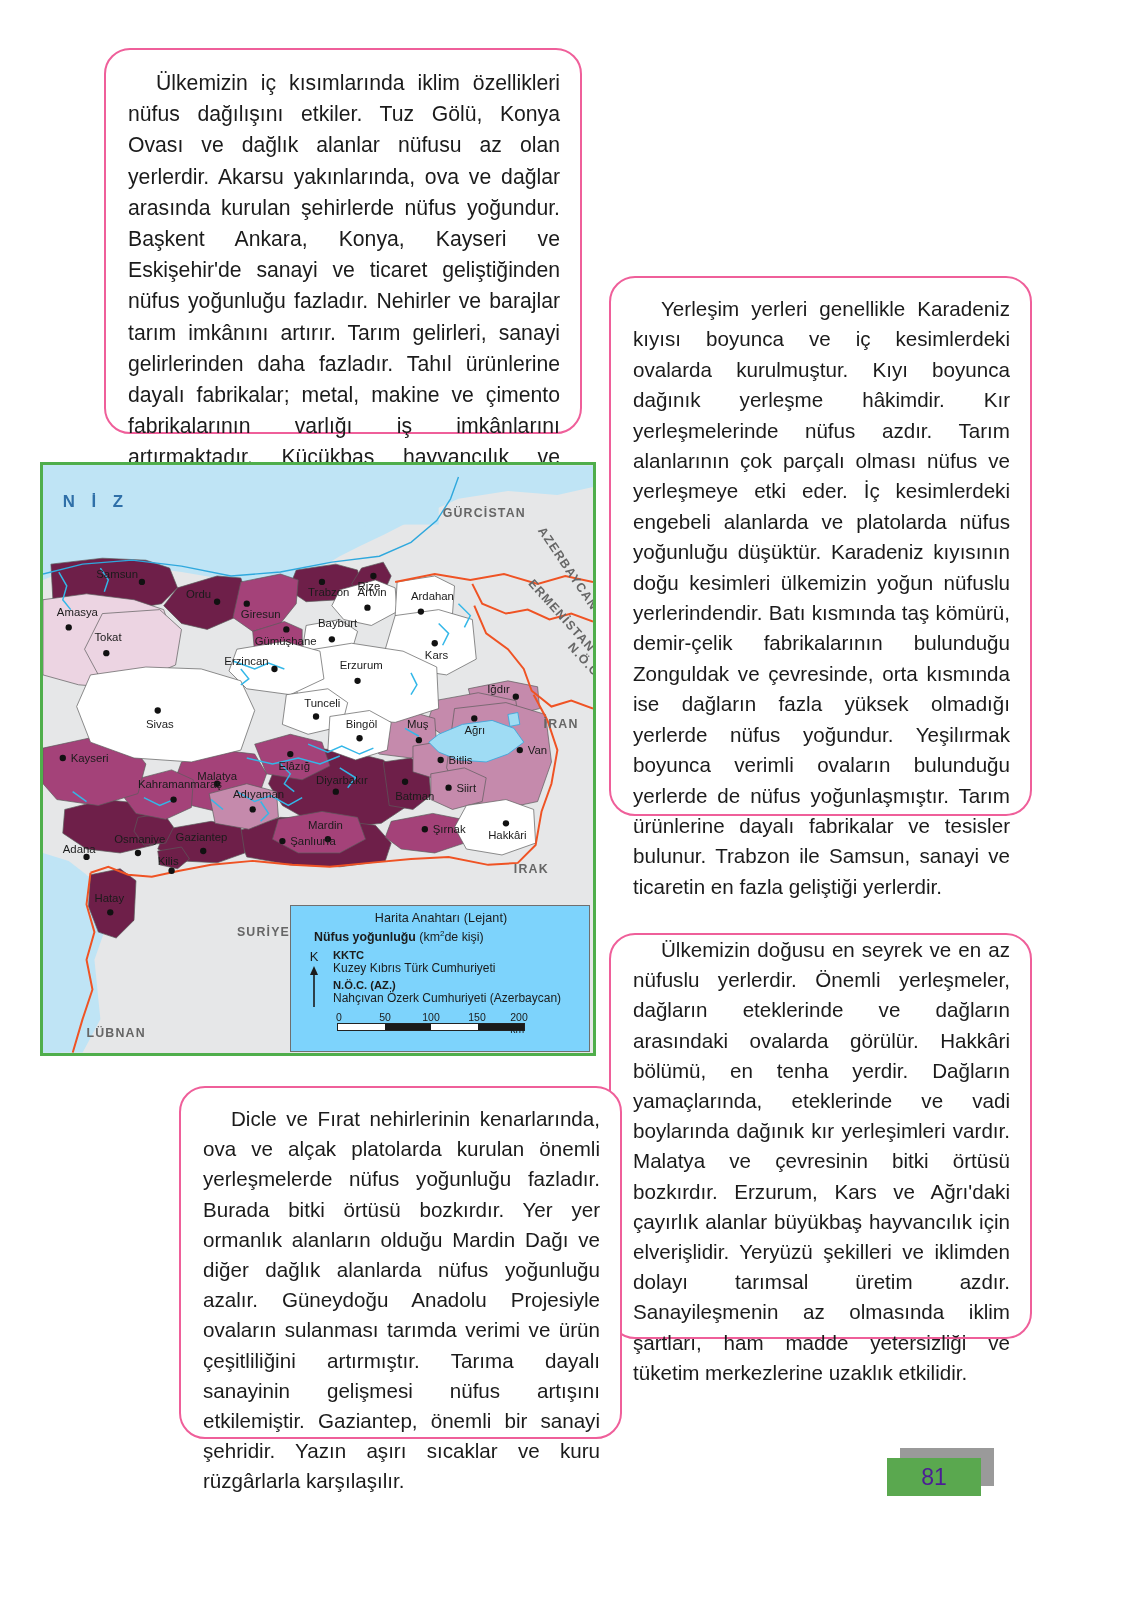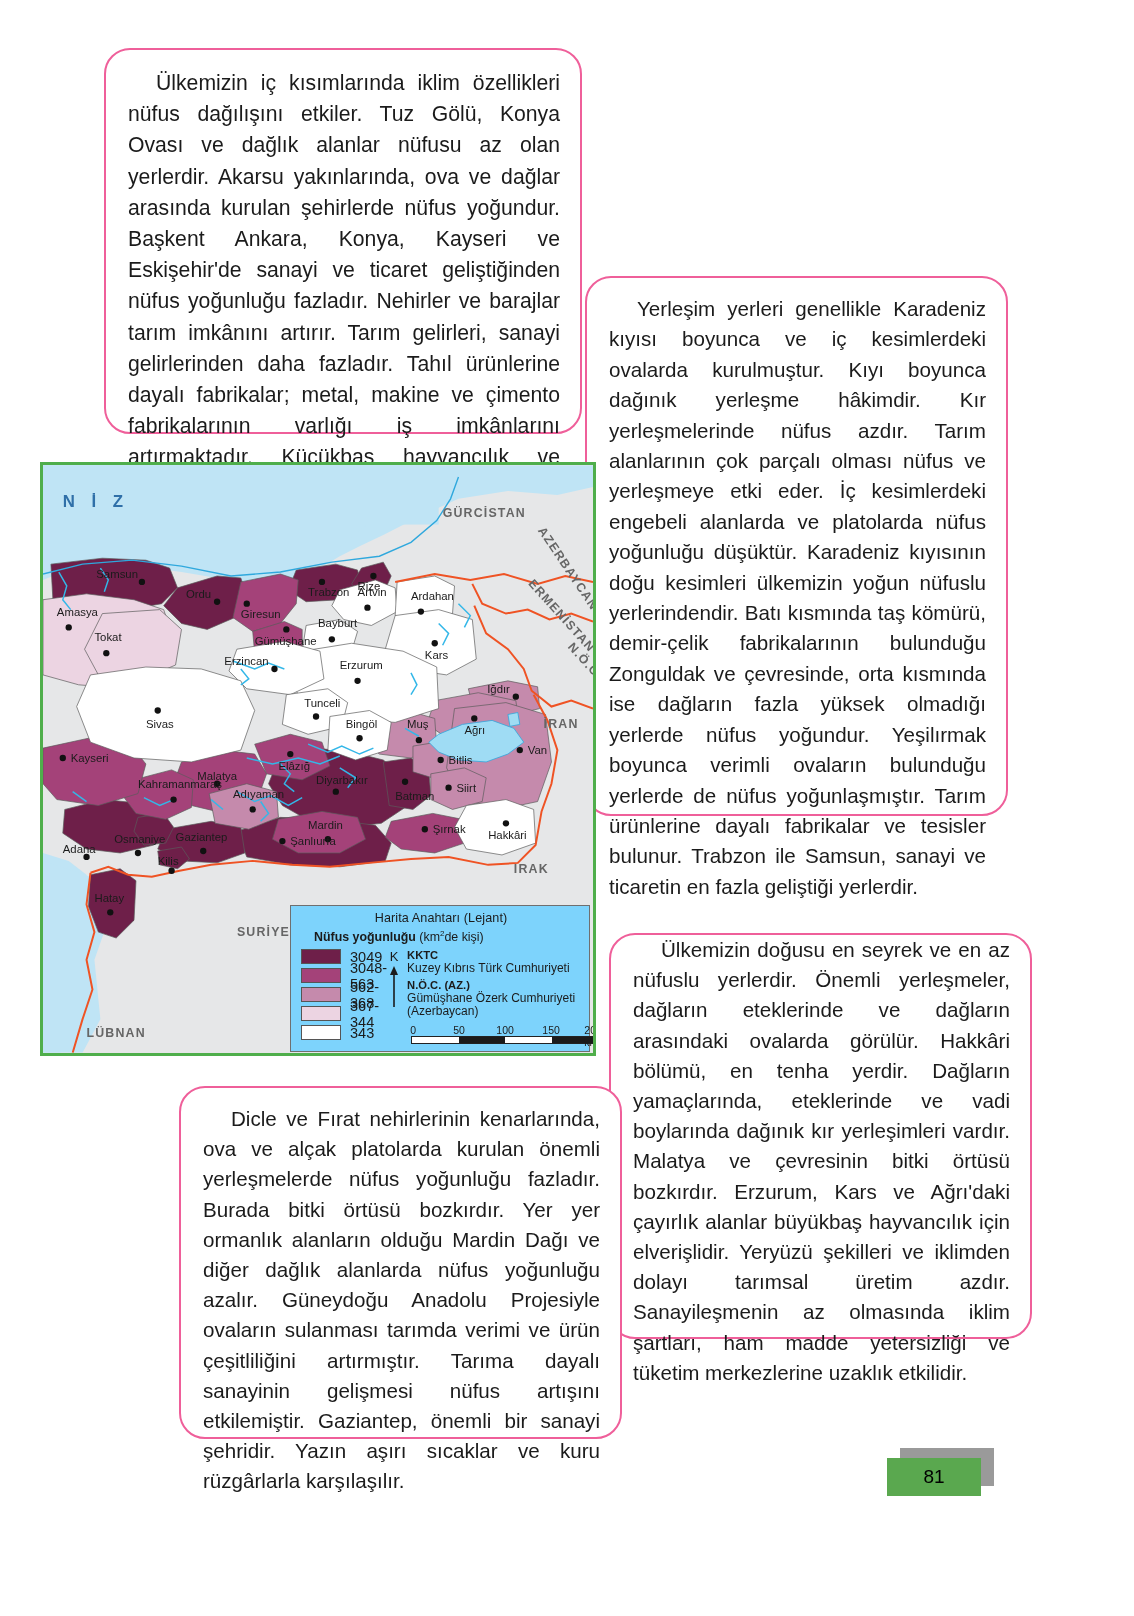--- a/index.html
+++ b/index.html
@@ -37,21 +37,21 @@
   }
   .callout p .ind { display:inline-block; width: 28px; }
 
   #box-interior {
     left: 104px; top: 48px; width: 478px; height: 386px;
     padding: 17px 20px 12px 22px;
   }
   #box-interior p { font-size: 21.2px; line-height: 31.2px; }
 
   #box-karadeniz {
-    left: 585px; top: 276px; width: 423px; height: 540px;
+    left: 609px; top: 276px; width: 423px; height: 540px;
     padding: 16px 20px 12px 22px;
   }
   #box-karadeniz p { font-size: 20.6px; line-height: 30.4px; }
 
   #box-dogu {
     left: 609px; top: 933px; width: 423px; height: 406px;
     padding: 0 20px 12px 22px;
   }
   #box-dogu p { font-size: 20.6px; line-height: 30.2px; }
 
@@ -133,21 +133,21 @@
   #scalebar .bar i.light { background:#ffffff; }
 
   
   #pagenum-shadow {
     position:absolute; left: 900px; top: 1448px;
     width: 94px; height: 38px; background: #9a9a9a;
   }
   #pagenum {
     position:absolute; left: 887px; top: 1458px;
     width: 94px; height: 38px; background: #5aa84f;
-    color:#000000; font-size: 19px;
+    color:#4c1d95; font-size: 23px;
     display:flex; align-items:center; justify-content:center;
   }
 
   
   .mlabel { font-family: "Liberation Sans", sans-serif; fill:#1b1b1b; }
   .city { font-size: 11.5px; }
   .country { font-size: 12.5px; fill:#666; font-weight:bold; letter-spacing:1.2px;}
   .sea { font-size: 17px; fill:#2f6fa8; font-weight:bold; letter-spacing:6px;}
 </style>
 </head>
@@ -451,56 +451,34 @@
       </g>
     </svg>
 
     <div id="legend">
       <div id="legend-title">Harita Anahtarı (Lejant)</div>
       <div id="legend-subtitle">
         <b>Nüfus yoğunluğu</b>
         <span>(km<sup>2</sup>de kişi)</span>
       </div>
       <div class="legend-cols">
-        <div class="legend-swatches">
-          <div class="legend-row">
-            <span class="swatch" style="background: rgb(110, 31, 73);"></span>
-            <span class="lbl">3049</span>
-          </div>
-          <div class="legend-row">
-            <span class="swatch" style="background: rgb(164, 66, 121);"></span>
-            <span class="lbl">3048-563</span>
-          </div>
-          <div class="legend-row">
-            <span class="swatch" style="background: rgb(197, 138, 172);"></span>
-            <span class="lbl">562-368</span>
-          </div>
-          <div class="legend-row">
-            <span class="swatch" style="background: rgb(236, 212, 226);"></span>
-            <span class="lbl">367-344</span>
-          </div>
-          <div class="legend-row">
-            <span class="swatch" style="background: rgb(255, 255, 255);"></span>
-            <span class="lbl">343</span>
-          </div>
-        </div>
 
         <div class="north-col">
           <div class="k">K</div>
           <svg class="north-arrow" width="14" height="44" viewBox="0 0 14 44">
             <line x1="7" y1="43" x2="7" y2="8" stroke="#1b1b1b" stroke-width="1.6"></line>
             <polygon points="7,2 3,11 11,11" fill="#1b1b1b"></polygon>
           </svg>
         </div>
 
         <div class="legend-notes">
           <div class="n-title">KKTC</div>
           <div class="n-body">Kuzey Kıbrıs Türk Cumhuriyeti</div>
           <div class="n-title">N.Ö.C. (AZ.)</div>
-          <div class="n-body">Gümüşhane Özerk Cumhuriyeti (Azerbaycan)</div>
+          <div class="n-body">Nahçıvan Özerk Cumhuriyeti (Azerbaycan)</div>
 
           <div id="scalebar">
             <div class="ticks">
               <span style="left:2px">0</span>
               <span style="left:48px">50</span>
               <span style="left:94px">100</span>
               <span style="left:140px">150</span>
               <span style="left:182px">200 km</span>
             </div>
             <div class="bar">

